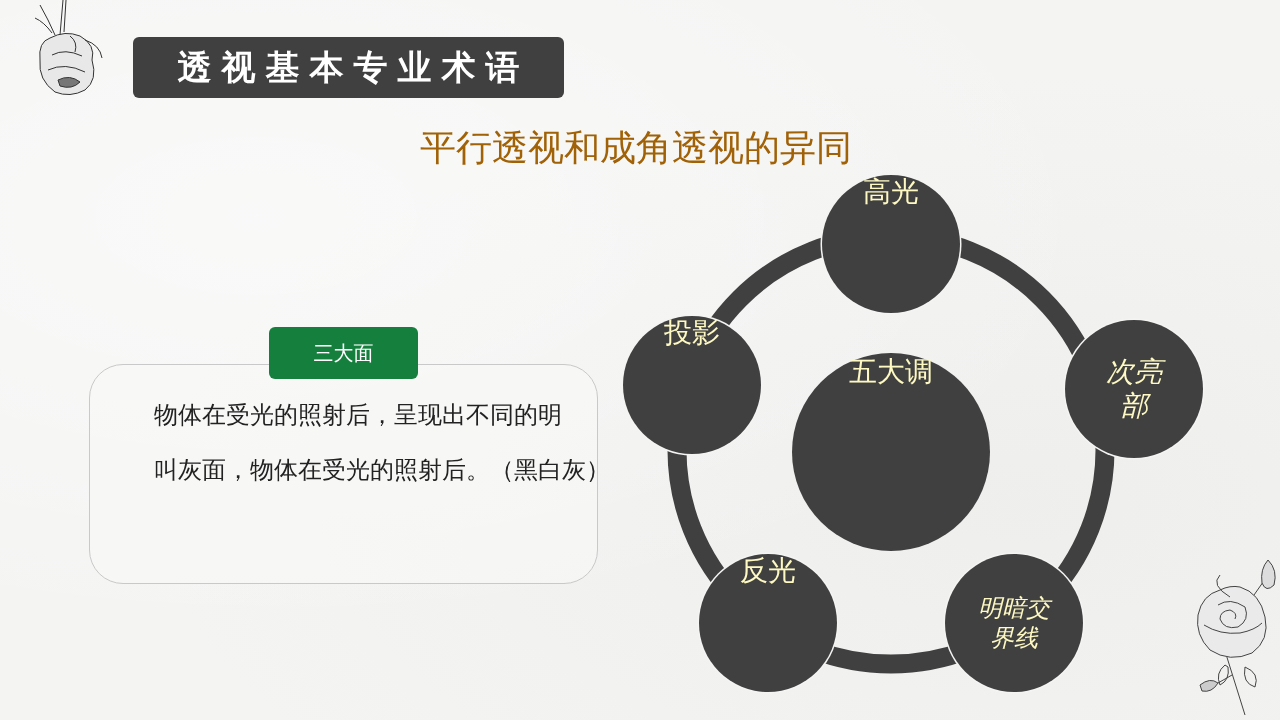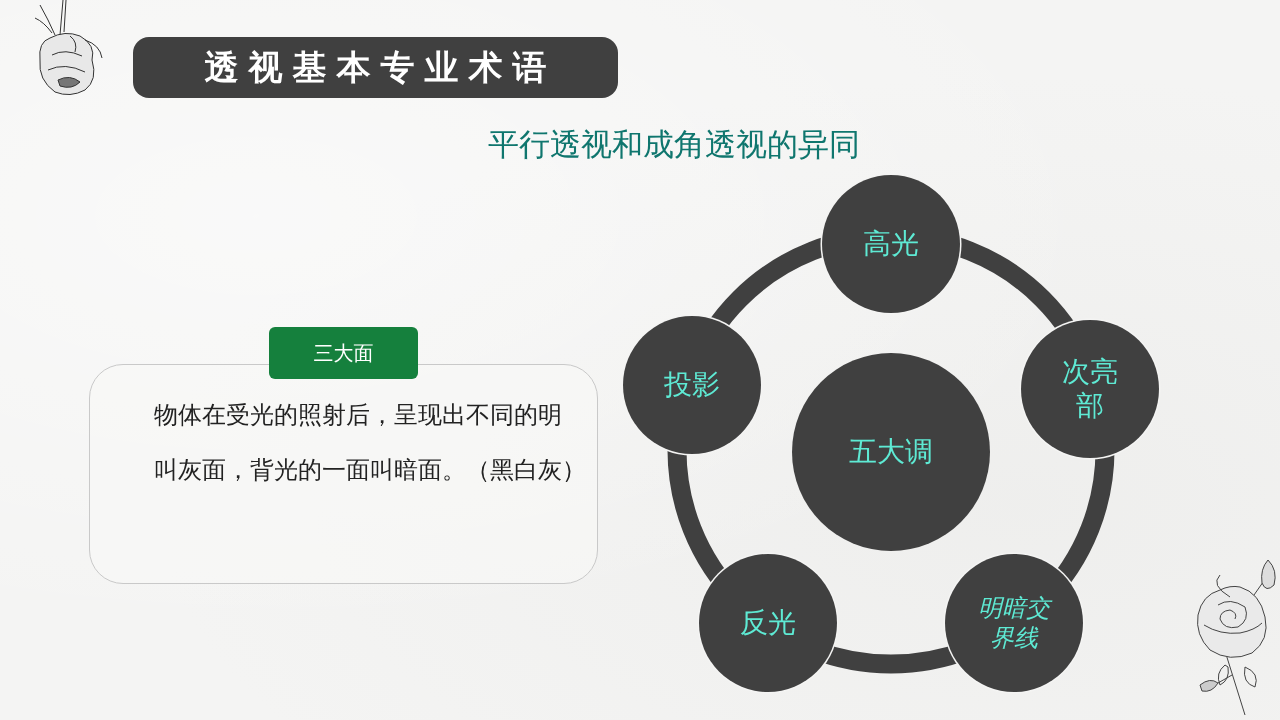--- a/index.html
+++ b/index.html
@@ -9,52 +9,52 @@
       font-family: "DejaVu Sans", "Liberation Sans", sans-serif;
       color: #333;
     }
     .bg-texture {
       position: absolute; inset: 0;
       background:
         radial-gradient(ellipse at 20% 30%, rgba(255,255,255,0.5), transparent 60%),
         radial-gradient(ellipse at 80% 70%, rgba(230,230,228,0.4), transparent 60%);
     }
     .title-box {
-      position: absolute; left: 133px; top: 37px; width: 485px; height: 61px;
-      background: #404040; border-radius: 16px;
+      position: absolute; left: 133px; top: 37px; width: 431px; height: 61px;
+      background: #404040; border-radius: 6px;
       display: flex; align-items: center; justify-content: center;
     }
     .title-text {
       color: #fff; font-size: 34px; letter-spacing: 10px; font-weight: bold;
       padding-left: 10px;
     }
     .subtitle {
-      position: absolute; left: 420px; top: 124px; width: 440px; text-align: right;
-      font-size: 31px; color: #0f766e;
+      position: absolute; left: 420px; top: 124px; width: 440px; text-align: left;
+      font-size: 36px; color: #a16207;
     }
     .panel {
       position: absolute; left: 89px; top: 364px; width: 509px; height: 220px;
       border: 1px solid #c9c9c9; border-radius: 34px; background: rgba(248,248,247,0.6);
       box-sizing: border-box;
     }
     .panel-label {
       position: absolute; left: 269px; top: 327px; width: 149px; height: 52px;
       background: #15803d; border-radius: 6px;
       display: flex; align-items: center; justify-content: center;
       color: #fff; font-size: 20px;
     }
     .panel-text {
       position: absolute; left: 110px; top: 388px; width: 470px;
       font-size: 24px; line-height: 55px; color: #222; margin-left: 44px;
     }
     .diagram { position: absolute; left: 0; top: 0; width: 1280px; height: 720px; }
     .node {
       position: absolute; border-radius: 50%; background: #404040;
-      display: flex; align-items: center; justify-content: center; text-align: center;
-      color: #5eead4; box-shadow: 0 0 0 1.5px #f4f4f3;
+      display: flex; justify-content: center; text-align: center;
+      color: #fef9c3; box-shadow: 0 0 0 1.5px #f4f4f3;
     }
     .node span { display: block; }
     .node-sm { width: 138px; height: 138px; font-size: 28px; line-height: 34px; }
     .node-tiny-text { font-size: 24px; line-height: 30px; font-style: italic; }
     .node-center { width: 198px; height: 198px; font-size: 28px; box-shadow: none; }
     .deco-rose {
       position: absolute;
     }
   </style>
 </head>
@@ -80,36 +80,36 @@
 <div class="title-box">
   <span class="title-text">透视基本专业术语</span>
 </div>
 
 <div class="subtitle">平行透视和成角透视的异同</div>
 
 <div class="panel"></div>
 <div class="panel-label">三大面</div>
 <div class="panel-text">
   <div>物体在受光的照射后，呈现出不同的明</div>
-  <div>叫灰面，背光的一面叫暗面。（黑白灰）</div>
+  <div>叫灰面，物体在受光的照射后。（黑白灰）</div>
 </div>
 
 <svg class="diagram" width="1280" height="720">
   <circle cx="891" cy="450" r="214" fill="none" stroke="#404040" stroke-width="19"></circle>
 </svg>
 
 <div class="node node-center" style="left:792px; top:353px;font-family:Liberation Mono, monospace;">
   <span>五大调</span>
 </div>
 
 <div class="node node-sm" style="left:822px; top:175px;">
   <span>高光</span>
 </div>
 
-<div class="node node-sm" style="left:1021px; top:320px; flex-direction:column;">
+<div class="node node-sm" style="left:1065px; top:320px; flex-direction:column;font-style:italic;">
   <span>次亮</span>
   <span>部</span>
 </div>
 
 <div class="node node-sm node-tiny-text" style="left:945px; top:554px; flex-direction:column;">
   <span>明暗交</span>
   <span>界线</span>
 </div>
 
 <div class="node node-sm" style="left:699px; top:554px;">

